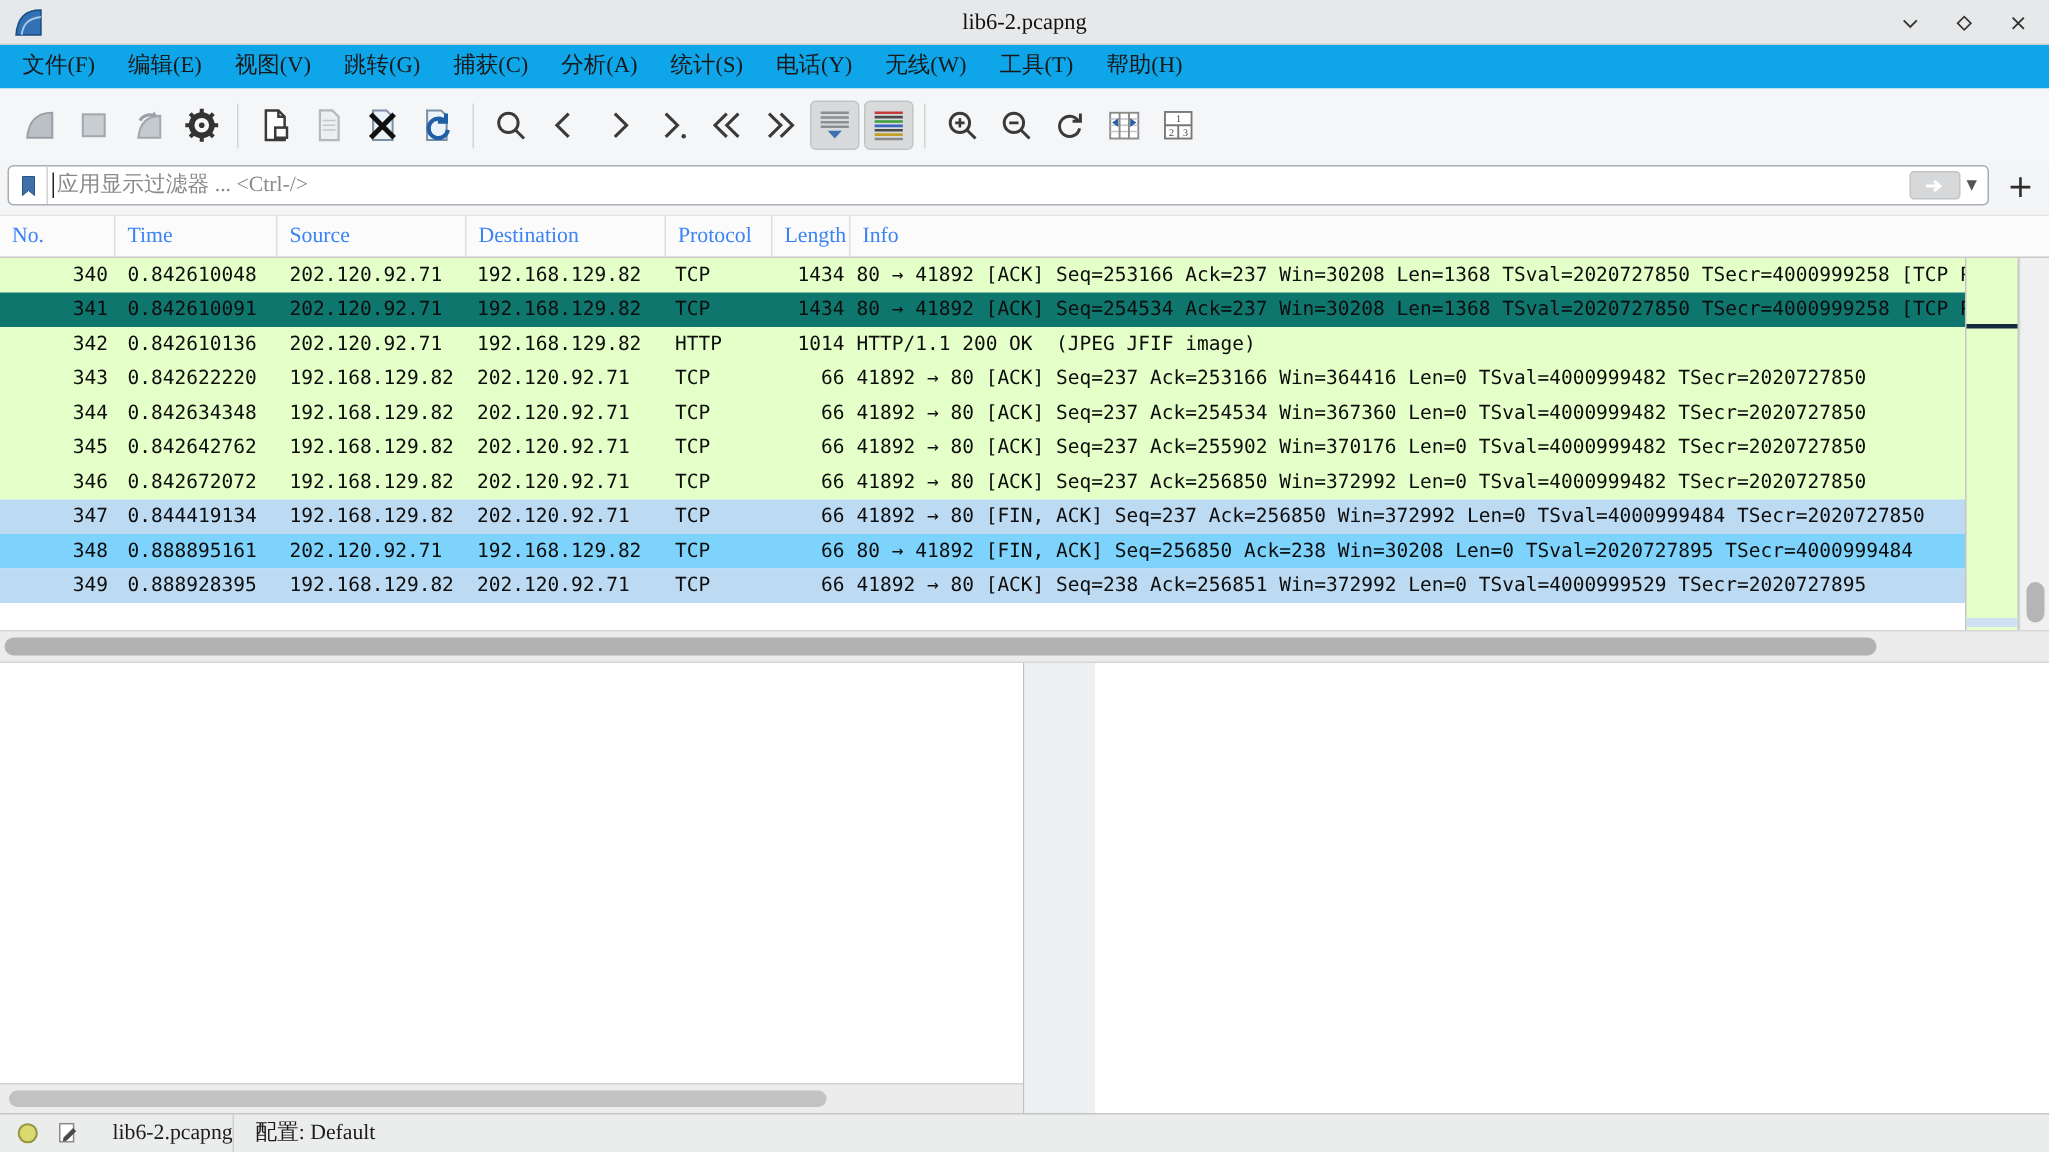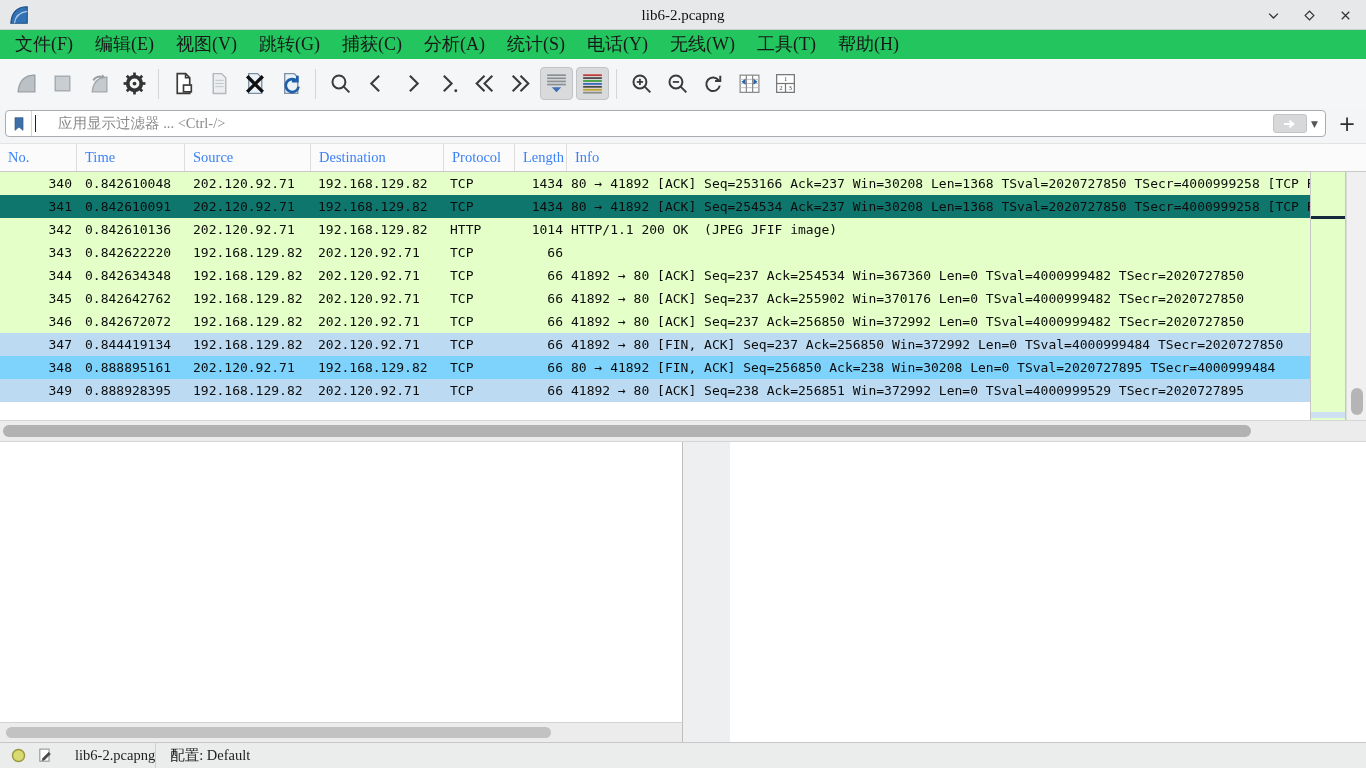--- a/index.html
+++ b/index.html
@@ -8,36 +8,36 @@
   .window { width:1366px; height:768px; display:flex; flex-direction:column; }
 
   
   .titlebar { height:30px; background:#e7e8e9; border-bottom:1px solid #cfcfcf; position:relative; flex:none; }
   .tb-logo { position:absolute; left:8px; top:4px; width:22px; height:22px; }
   .tb-title { position:absolute; left:0; right:0; top:0; height:30px; line-height:30px; text-align:center; font-size:15px; color:#111; }
   .tb-controls { position:absolute; right:10px; top:0; height:30px; display:flex; align-items:center; gap:14px; }
   .tb-controls .wc { width:22px; height:22px; display:flex; align-items:center; justify-content:center; cursor:default; }
 
   
-  .menubar { height:29px; background:#22c55e; display:flex; align-items:flex-end; padding-left:4px; flex:none; font-size:18px; }
+  .menubar { height:29px; background:#0ea5e9; display:flex; align-items:flex-end; padding-left:4px; flex:none; font-size:15px; }
   .menu-item { padding:0 11px; line-height:29px; color:#181818; cursor:default; }
 
   
   .toolbar { height:49px; background:#f5f6f7; display:flex; align-items:center; padding-left:8px; flex:none; }
   .tbtn { width:33px; height:33px; margin:0 1.5px; display:flex; align-items:center; justify-content:center; border-radius:4px; }
   .tbtn svg { width:25px; height:25px; }
   .tbtn.toggled { background:#d9dadb; border:1px solid #c2c3c4; }
   .tsep { width:1px; height:30px; background:#d4d5d6; margin:0 6px; }
 
   
   .filterbar { height:35px; background:#f4f5f6; display:flex; align-items:center; padding:0 6px 4px 5px; flex:none; }
   .filter-input-wrap { flex:1; height:27px; background:#ffffff; border:1px solid #a9adb2; border-radius:4px; position:relative; display:flex; align-items:center; }
   .filter-bookmark { width:26px; height:25px; display:flex; align-items:center; justify-content:center; border-right:1px solid #d4d4d4; }
   .filter-caret { width:1px; height:17px; background:#222; margin-left:3px; }
-  .filter-input { flex:1; border:none; outline:none; height:23px; font-family:"Liberation Serif","DejaVu Serif",serif; font-size:14.5px; color:#ef4444; padding-left:2px; background:transparent;margin-left:20px; }
+  .filter-input { flex:1; border:none; outline:none; height:23px; font-family:"Liberation Serif","DejaVu Serif",serif; font-size:14.5px; color:#ef4444; padding-left:2px; background:transparent; }
   .filter-input::placeholder { color:#8a8a8a; opacity:1; }
   .filter-apply { width:34px; height:19px; background:#d7d8d9; border:1px solid #c3c4c5; border-radius:3px; display:flex; align-items:center; justify-content:center; margin-right:4px; }
   .filter-dd { margin-right:7px; color:#555; font-size:9px; font-family:"DejaVu Sans",sans-serif; }
   .filter-add { width:26px; height:26px; margin-left:8px; font-size:21px; color:#2d2d2d; display:flex; align-items:center; justify-content:center; font-family:"DejaVu Sans",sans-serif; }
 
   
   .plist-header { height:29px; background:#fbfbfb; border-top:1px solid #e3e3e3; border-bottom:1px solid #c9c9c9; display:grid; grid-template-columns:77px 108px 126px 133px 71px 52px minmax(0,1fr); flex:none; font-size:14.5px; color:#3b82f6; }
   .ph-cell { line-height:27px; padding-left:8px; border-right:1px solid #dedede; overflow:hidden; white-space:nowrap; }
   .ph-cell:last-child { border-right:none; }
 
@@ -356,20 +356,21 @@
           <div class="c-len">1014</div>
           <div class="c-info">HTTP/1.1 200 OK  (JPEG JFIF image)</div>
         </div>
         <div class="prow" style="background: rgb(228, 255, 199);">
           <div class="c-no">343</div>
           <div class="c-time">0.842622220</div>
           <div class="c-src">192.168.129.82</div>
           <div class="c-dst">202.120.92.71</div>
           <div class="c-proto">TCP</div>
           <div class="c-len">66</div>
+          <div class="c-info">41892 → 80 [ACK] Seq=237 Ack=253166 Win=364416 Len=0 TSval=4000999482 TSecr=2020727850</div>
         </div>
         <div class="prow" style="background: rgb(228, 255, 199);">
           <div class="c-no">344</div>
           <div class="c-time">0.842634348</div>
           <div class="c-src">192.168.129.82</div>
           <div class="c-dst">202.120.92.71</div>
           <div class="c-proto">TCP</div>
           <div class="c-len">66</div>
           <div class="c-info">41892 → 80 [ACK] Seq=237 Ack=254534 Win=367360 Len=0 TSval=4000999482 TSecr=2020727850</div>
         </div>

